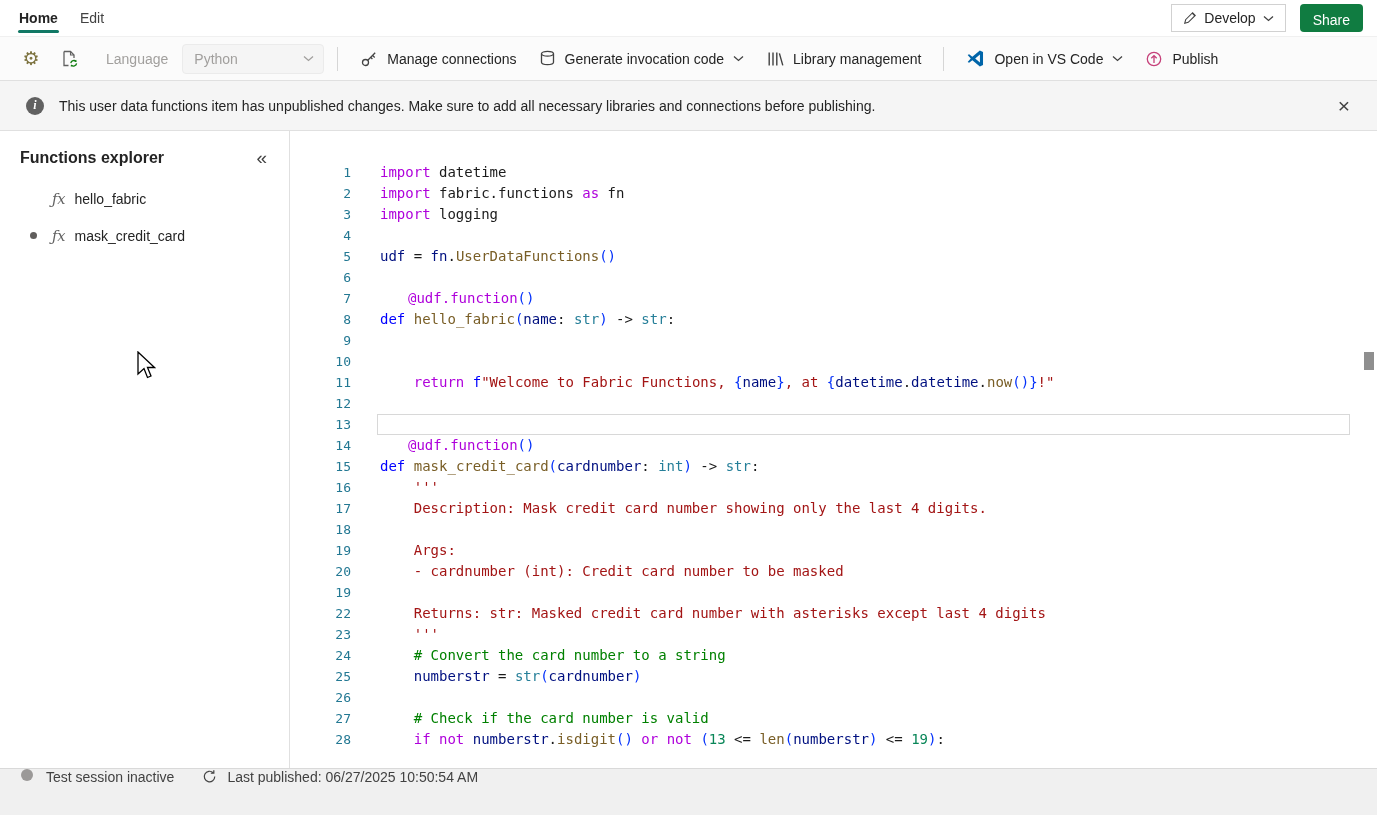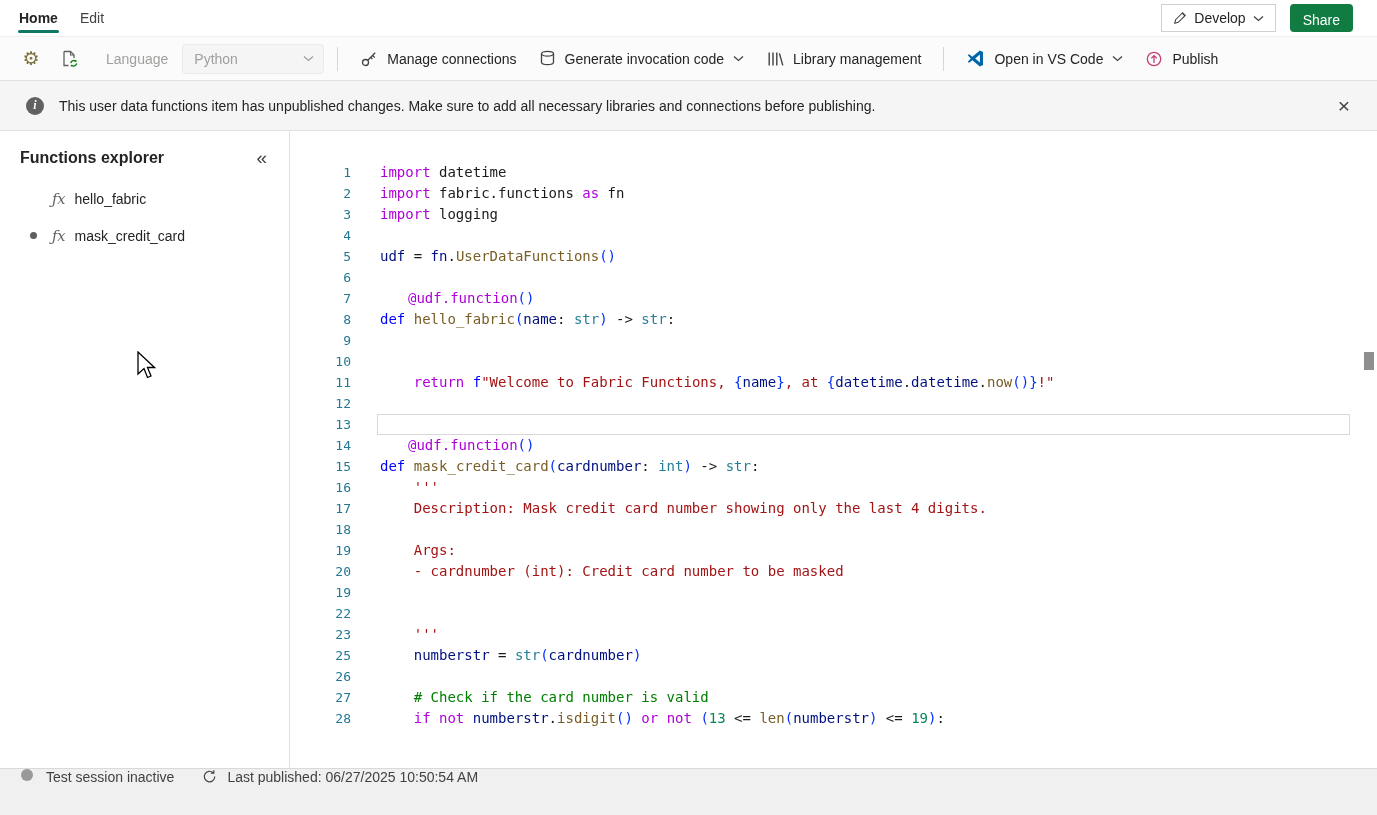--- a/index.html
+++ b/index.html
@@ -9,21 +9,21 @@
     font-family:"Liberation Sans", sans-serif; color:#242424; position:relative;
   }
 
   
   .topbar { height:36px; display:flex; align-items:center; padding:0 8px; background:#fff; }
   .tab { font-size:14px; padding:0 11px; height:36px; line-height:36px; position:relative; color:#424242; cursor:default; }
   .tab.active { color:#242424; font-weight:700; }
   .tab.active::after { content:""; position:absolute; left:10px; right:10px; bottom:3px; height:3px; border-radius:2px; background:var(--accent,#117865); }
   .spacer { flex:1; }
   .develop-btn { display:flex; align-items:center; gap:7px; border:1px solid #d1d1d1; background:#fff; border-radius:0; height:28px; padding:0 11px; font-size:14px; color:#242424; margin-right:14px; font-family:inherit; }
-  .share-btn { background:var(--share,#107C41); color:#fff; border:none; border-radius:4px; height:28px; padding:8px 13px; font-size:14px; margin-right:16px; font-family:inherit; }
+  .share-btn { background:var(--share,#107C41); color:#fff; border:none; border-radius:4px; height:28px; padding:8px 13px; font-size:14px; margin-right:6px; font-family:inherit; }
 
   
   .toolbar { height:45px; border-top:1px solid #f0f0f0; border-bottom:1px solid #e0e0e0; display:flex; align-items:center; padding:0 14px; gap:4px; background:#fbfbfb; font-size:14px; }
   .tb-btn { display:flex; align-items:center; gap:9px; border:none; background:transparent; font-size:14px; color:#242424; height:32px; padding:0 9px; border-radius:4px; font-family:inherit; white-space:nowrap; }
   .tb-icon-btn { width:34px; justify-content:center; padding:0; }
   .gear-glyph { font-size:19px; color:#7d7340; line-height:1; }
   .lang-label { color:#a19f9d; font-size:14px; margin:0 10px 0 16px; }
   .lang-select { display:flex; align-items:center; justify-content:space-between; width:142px; height:30px; background:#f5f5f5; border:1px solid #ebebeb; border-radius:4px; padding:0 9px 0 11px; color:#a19f9d; }
   .vdiv { width:1px; height:24px; background:#d6d6d6; margin:0 9px; }
   .chev { flex:none; }
@@ -310,25 +310,31 @@
           <span class="line-body"><span class="tk-st">    - cardnumber (int): Credit card number to be masked</span></span>
         </div>
         <div class="code-line">
           <span class="gutter">19</span>
           <span class="gap"></span>
           <span class="line-body"></span>
         </div>
         <div class="code-line">
           <span class="gutter">22</span>
           <span class="gap"></span>
+          <span class="line-body"><span class="tk-st">    Returns: str: Masked credit card number with asterisks except last 4 digits</span></span>
         </div>
         <div class="code-line">
           <span class="gutter">23</span>
           <span class="gap"></span>
           <span class="line-body"><span class="tk-st">    '''</span></span>
+        </div>
+        <div class="code-line">
+          <span class="gutter">24</span>
+          <span class="gap"></span>
+          <span class="line-body"><span class="tk-cm">    # Convert the card number to a string</span></span>
         </div>
         <div class="code-line">
           <span class="gutter">25</span>
           <span class="gap"></span>
           <span class="line-body"><span class="tk-pl">    </span><span class="tk-va">numberstr</span><span class="tk-pl"> = </span><span class="tk-ty">str</span><span class="tk-br">(</span><span class="tk-va">cardnumber</span><span class="tk-br">)</span></span>
         </div>
         <div class="code-line">
           <span class="gutter">26</span>
           <span class="gap"></span>
           <span class="line-body"></span>

